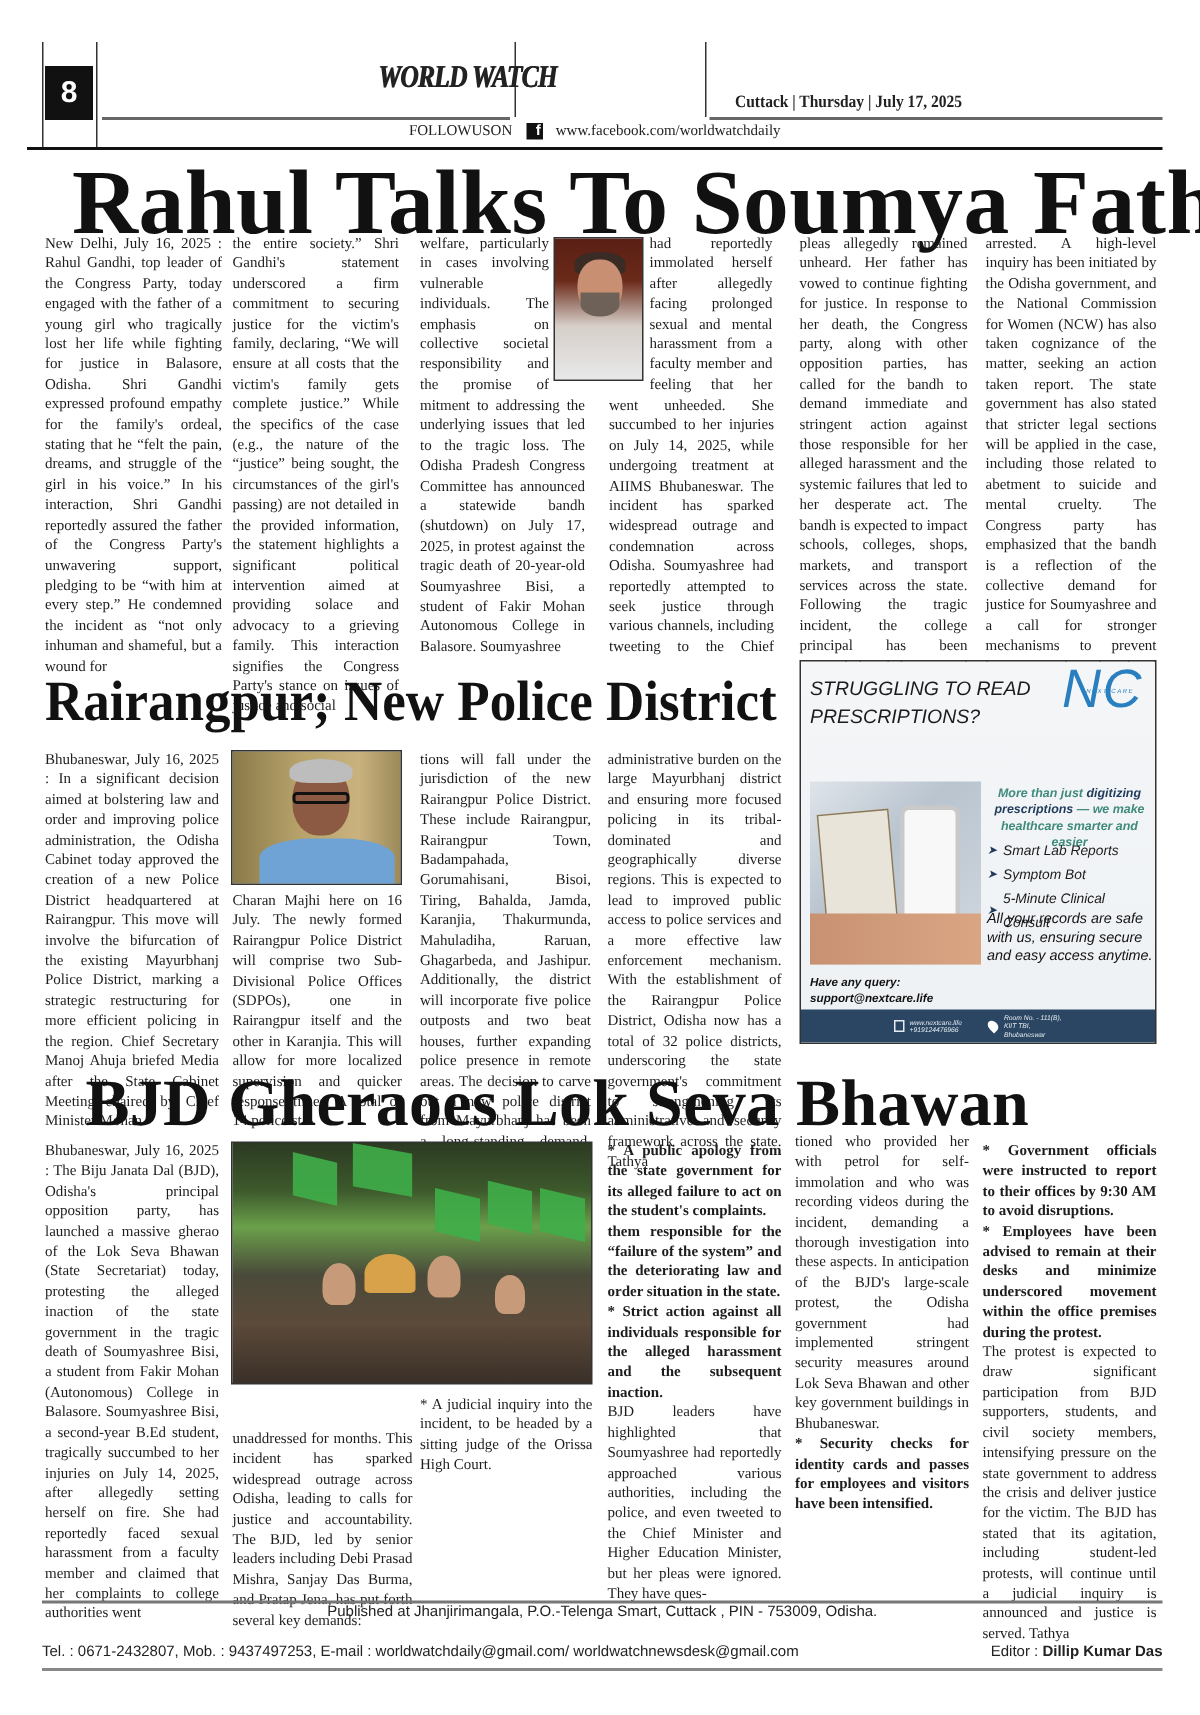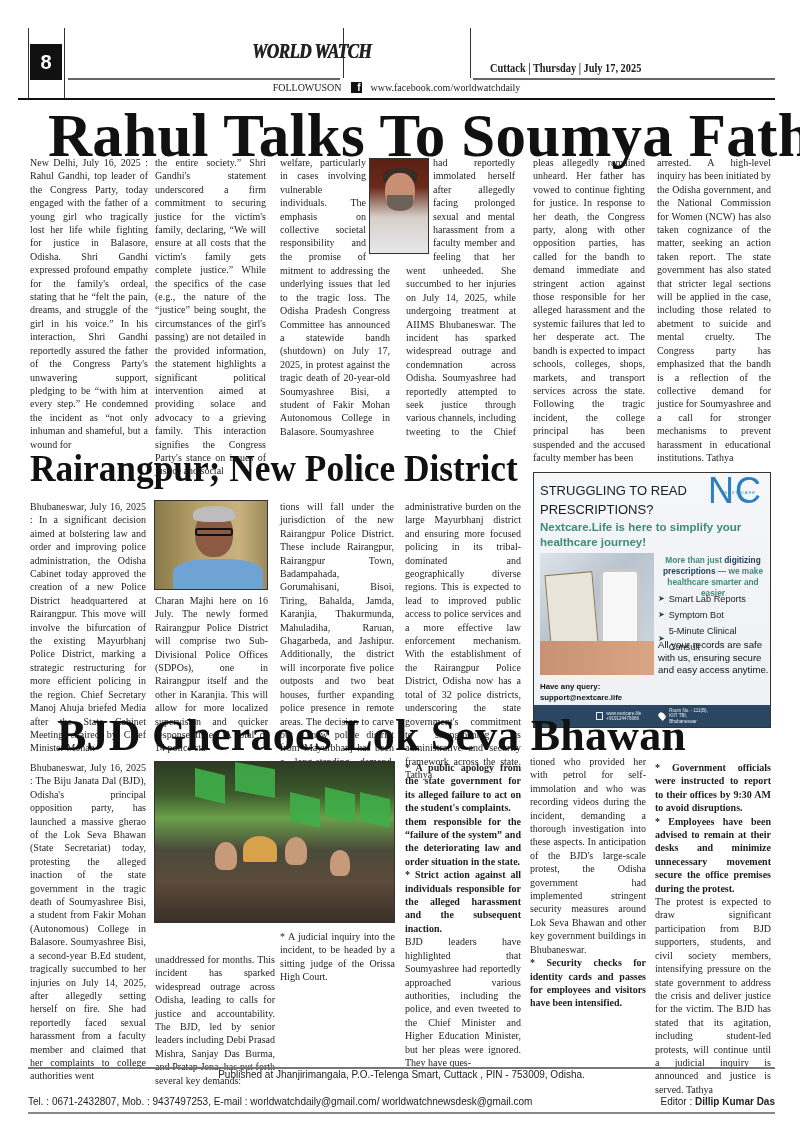--- a/index.html
+++ b/index.html
@@ -43,21 +43,21 @@
   .majhi-photo .hair { position: absolute; left: 38px; top: 5px; width: 42px; height: 16px; border-radius: 50% 50% 30% 30%; background: #bdbdbd; }
   .majhi-photo .glasses { position: absolute; left: 40px; top: 27px; width: 38px; height: 8px; border: 2px solid #111; border-radius: 3px; }
   .majhi-photo .shirt { position: absolute; left: 18px; top: 58px; width: 90px; height: 32px; border-radius: 40% 40% 0 0; background: #6fa3d6; }
   .bjd-photo { left: 154px; top: 761px; width: 241px; height: 162px;
     background: linear-gradient(180deg, #2c3a22 0%, #3d5a2c 20%, #6aa04a 35%, #4a4a3a 55%, #5c4a3a 75%, #3a3028 100%); }
   .bjd-photo .flag { position: absolute; width: 30px; height: 36px; background: #3fae49; clip-path: polygon(0 0, 100% 20%, 100% 100%, 0 80%); opacity: 0.9; }
   .bjd-photo .helmet { position: absolute; left: 88px; top: 74px; width: 34px; height: 26px; border-radius: 50% 50% 10% 10%; background: #d7a249; }
   .bjd-photo .person { position: absolute; border-radius: 50% 50% 30% 30%; background: #c79a7a; }
 
   
-  .ad { position: absolute; left: 533px; top: 472px; width: 238px; height: 256px; border: 1.5px solid #333; background: linear-gradient(180deg, #f4f6f8 0%, #eef1f4 100%); font-family: "Liberation Sans", sans-serif; overflow: hidden; }
+  .ad { position: absolute; left: 533px; top: 440px; width: 238px; height: 256px; border: 1.5px solid #333; background: linear-gradient(180deg, #f4f6f8 0%, #eef1f4 100%); font-family: "Liberation Sans", sans-serif; overflow: hidden; font-style: italic; }
   .ad-title { position: absolute; left: 6px; top: 8px; font-size: 13px; line-height: 19px; color: #1b1b1b; width: 170px; }
   .ad-logo { position: absolute; right: 8px; top: 4px; font-size: 36px; font-weight: normal; color: #2a7fc0; letter-spacing: 1px; line-height: 28px; }
   .ad-logo-sub { position: absolute; right: 14px; top: 17px; font-size: 4px; color: #2a7fc0; letter-spacing: 1px; }
   .ad-sub { position: absolute; left: 6px; top: 47px; width: 230px; font-size: 11.5px; font-weight: bold; line-height: 15px; color: #3f8a7c; }
   .ad-img { position: absolute; left: 6px; top: 80px; width: 114px; height: 122px; background: linear-gradient(135deg, #dfe4ea 0%, #b9c4cf 40%, #d1d8df 100%); }
   .ad-img .clip { position: absolute; left: 8px; top: 20px; width: 48px; height: 84px; background: #e9e4d9; border: 1px solid #8a7a5a; transform: rotate(-5deg); }
   .ad-img .phone { position: absolute; left: 60px; top: 16px; width: 40px; height: 78px; background: #f8f8f8; border: 3px solid #c9c9c9; border-radius: 6px; }
   .ad-img .hand { position: absolute; left: 0; top: 88px; width: 114px; height: 34px; background: linear-gradient(90deg, #c89272, #d9a583); }
   .ad-more { position: absolute; left: 124px; top: 82px; width: 110px; font-size: 8.3px; font-weight: bold; line-height: 11px; text-align: center; color: #3f8a7c; }
   .ad-more .dk { color: #1f3b5a; }
@@ -136,21 +136,20 @@
 <div class="col" style="left:280px;top:500px;width:114px;">tions will fall under the jurisdiction of the new Rairangpur Police District. These include Rairangpur, Rairangpur Town, Badampahada, Gorumahisani, Bisoi, Tiring, Bahalda, Jamda, Karanjia, Thakurmunda, Mahuladiha, Raruan, Ghagarbeda, and Jashipur. Additionally, the district will incorporate five police outposts and two beat houses, further expanding police presence in remote areas. The decision to carve out a new police district from Mayurbhanj has been a long-standing demand, primarily aimed at easing the</div>
 <div class="col" style="left:405px;top:500px;width:116px;">administrative burden on the large Mayurbhanj district and ensuring more focused policing in its tribal-dominated and geographically diverse regions. This is expected to lead to improved public access to police services and a more effective law enforcement mechanism. With the establishment of the Rairangpur Police District, Odisha now has a total of 32 police districts, underscoring the state government's commitment to strengthening its administrative and security framework across the state. Tathya</div>
 
 <div class="ad">
   <div class="ad-title">
     <div>STRUGGLING TO READ</div>
     <div>PRESCRIPTIONS?</div>
   </div>
   <div class="ad-logo">NC</div>
   <div class="ad-logo-sub">NEXT CARE</div>
-  <div class="ad-sub">Nextcare.Life is here to simplify your healthcare journey!</div>
   <div class="ad-img">
     <div class="clip"></div>
     <div class="phone"></div>
     <div class="hand"></div>
   </div>
   <div class="ad-more">
     <span>More than just </span><span class="dk">digitizing prescriptions</span><span> — we make healthcare smarter and easier</span>
   </div>
   <ul class="ad-list">
     <li>
@@ -213,21 +212,21 @@
   <p class="b">them responsible for the “failure of the system” and the deteriorating law and order situation in the state.</p>
   <p class="b">* Strict action against all individuals responsible for the alleged harassment and the subsequent inaction.</p>
   <p>BJD leaders have highlighted that Soumyashree had reportedly approached various authorities, including the police, and even tweeted to the Chief Minister and Higher Education Minister, but her pleas were ignored. They have ques-</p>
 </div>
 <div class="col" style="left:530px;top:755px;width:116px;">
   <p>tioned who provided her with petrol for self-immolation and who was recording videos during the incident, demanding a thorough investigation into these aspects. In anticipation of the BJD's large-scale protest, the Odisha government had implemented stringent security measures around Lok Seva Bhawan and other key government buildings in Bhubaneswar.</p>
   <p class="b">* Security checks for identity cards and passes for employees and visitors have been intensified.</p>
 </div>
 <div class="col" style="left:655px;top:761px;width:116px;">
   <p class="b">* Government officials were instructed to report to their offices by 9:30 AM to avoid disruptions.</p>
-  <p class="b">* Employees have been advised to remain at their desks and minimize unnecessary movement secure the office premises during the protest.</p>
+  <p class="b">* Employees have been advised to remain at their desks and minimize underscored movement within the office premises during the protest.</p>
   <p>The protest is expected to draw significant participation from BJD supporters, students, and civil society members, intensifying pressure on the state government to address the crisis and deliver justice for the victim. The BJD has stated that its agitation, including student-led protests, will continue until a judicial inquiry is announced and justice is served. Tathya</p>
 </div>
 
 <div class="imprint-rule-top"></div>
 <div class="imprint">
   <div>Published at Jhanjirimangala, P.O.-Telenga Smart, Cuttack , PIN - 753009, Odisha.</div>
 </div>
 <div class="imprint-line3">
   <span>Tel. : 0671-2432807, Mob. : 9437497253, E-mail : worldwatchdaily@gmail.com/ worldwatchnewsdesk@gmail.com</span>
   <span class="editor"><span>Editor : </span><b>Dillip Kumar Das</b></span>

